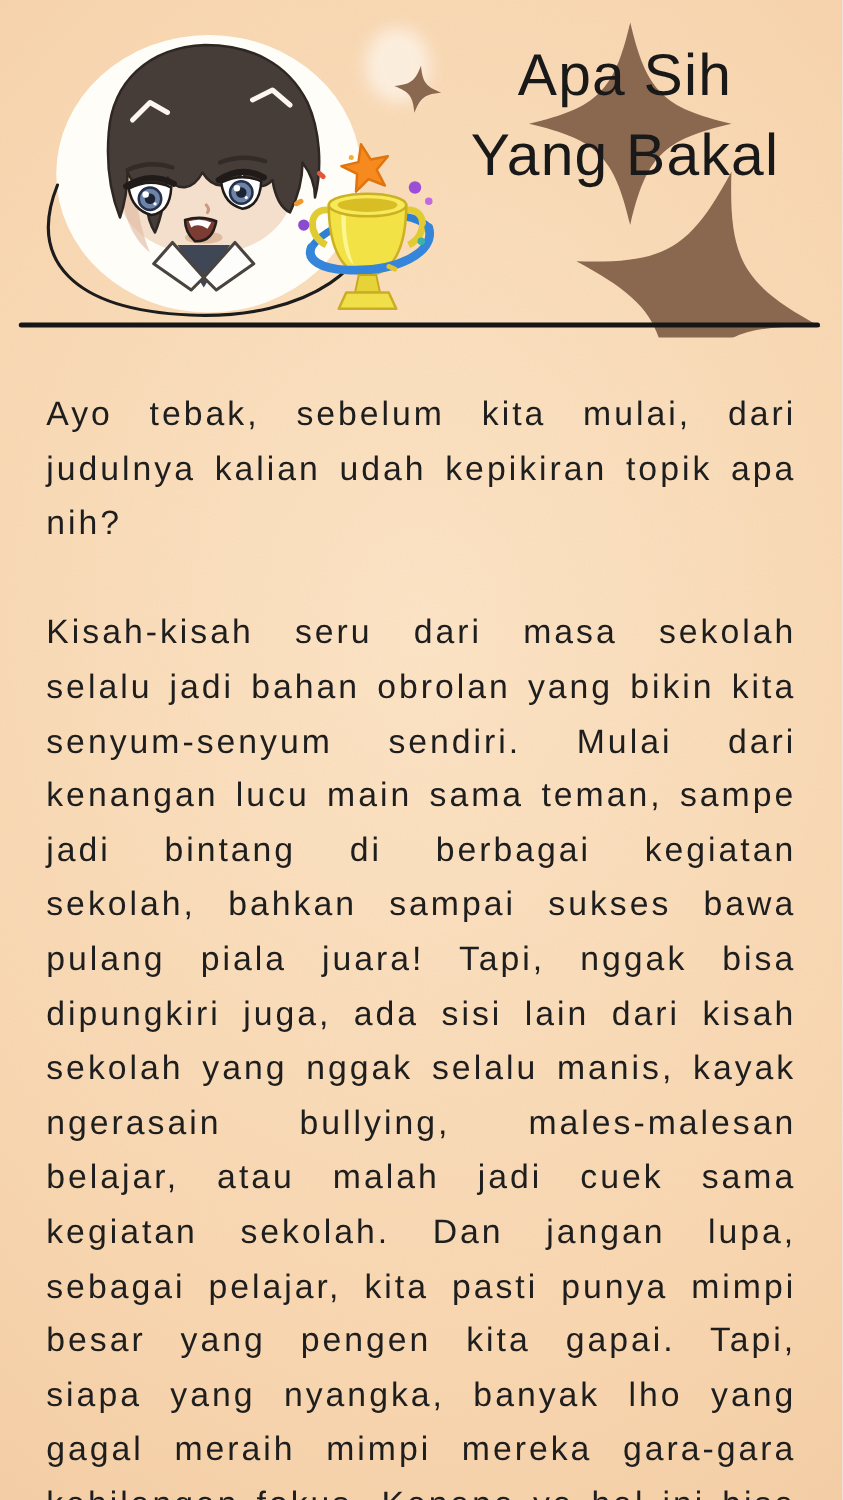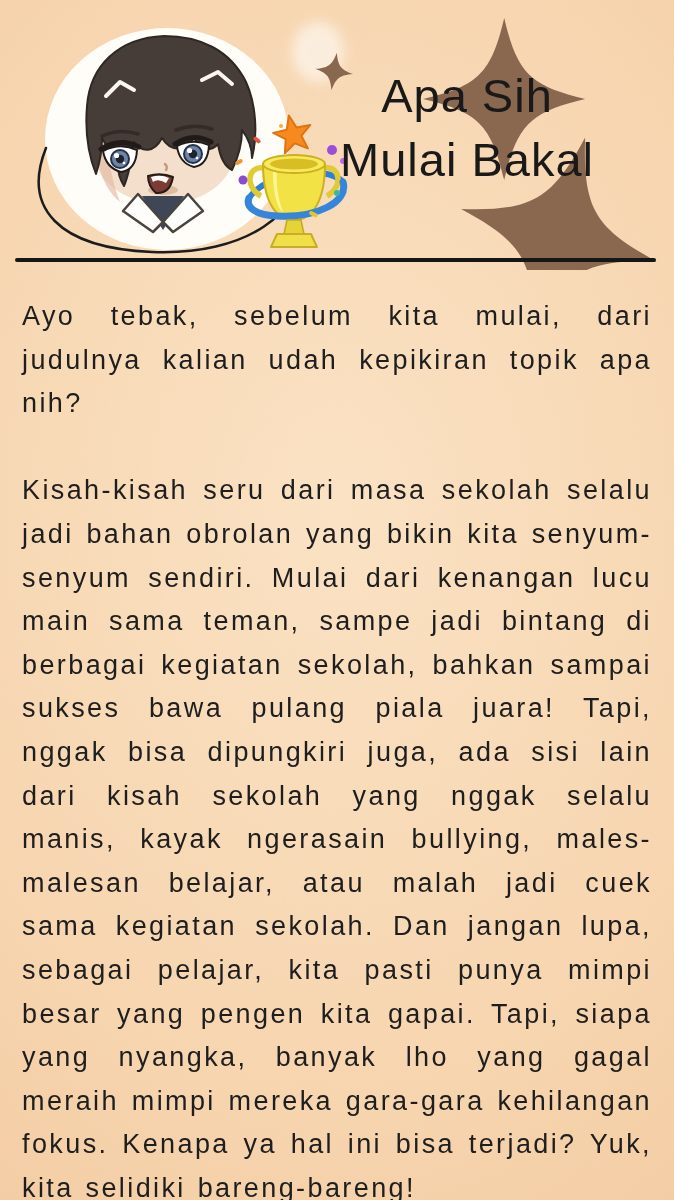--- a/index.html
+++ b/index.html
@@ -15,44 +15,43 @@
       radial-gradient(ellipse 120% 90% at 50% 42%, #fce4c6 0%, #f8d6b0 55%, #f3cba1 85%, #f0c497 100%);
   }
   .texture {
     position: absolute; inset: 0;
     pointer-events: none;
   }
   .header { position: absolute; left: 0; top: 0; width: 674px; height: 270px; }
   .header-art { position: absolute; left: 0; top: 0; }
   .title {
     position: absolute;
-    left: 317px; top: 28px; width: 300px;
+    left: 350px; top: 28px; width: 300px;
     text-align: center;
     font-size: 47px;
     line-height: 64px;
     font-weight: 500;
     letter-spacing: 1px;
     color: #191919;
-    margin-top: 36px;
   }
   .divider {
     position: absolute;
     left: 15px; top: 258px;
     width: 641px; height: 4px;
     background: #161616;
     border-radius: 2px;
   }
   .body-text {
     position: absolute;
     left: 22px; top: 295px;
     width: 630px;
     color: #1e1e1e;
   }
   .body-text p {
-    margin: 0;
+    margin: 15px;
     font-size: 27px;
     line-height: 43.6px;
     letter-spacing: 2.4px;
     word-spacing: 2px;
     text-align: justify;
   }
   .body-text p + p { margin-top: 43.6px; }
 </style>
 </head>
 <body>
@@ -168,21 +167,21 @@
 
       <g fill="#a99878">
         <use href="#spark" transform="translate(626,172) scale(0.85)"></use>
         <use href="#spark" transform="translate(652,173) scale(0.95) rotate(30)"></use>
         <use href="#spark" transform="translate(637,202) scale(1.75)"></use>
       </g>
     </svg>
 
     <div class="title">
       <div>Apa Sih</div>
-      <div>Mulai Bakal</div>
+      <div>Yang Bakal</div>
     </div>
   </header>
 
   <div class="divider"></div>
 
   <main class="body-text">
     <p>Ayo tebak, sebelum kita mulai, dari judulnya kalian udah kepikiran topik apa nih?</p>
     <p>Kisah-kisah seru dari masa sekolah selalu jadi bahan obrolan yang bikin kita senyum-senyum sendiri. Mulai dari kenangan lucu main sama teman, sampe jadi bintang di berbagai kegiatan sekolah, bahkan sampai sukses bawa pulang piala juara! Tapi, nggak bisa dipungkiri juga, ada sisi lain dari kisah sekolah yang nggak selalu manis, kayak ngerasain bullying, males-malesan belajar, atau malah jadi cuek sama kegiatan sekolah. Dan jangan lupa, sebagai pelajar, kita pasti punya mimpi besar yang pengen kita gapai. Tapi, siapa yang nyangka, banyak lho yang gagal meraih mimpi mereka gara-gara kehilangan fokus. Kenapa ya hal ini bisa terjadi? Yuk, kita selidiki bareng-bareng!</p>
   </main>
 

